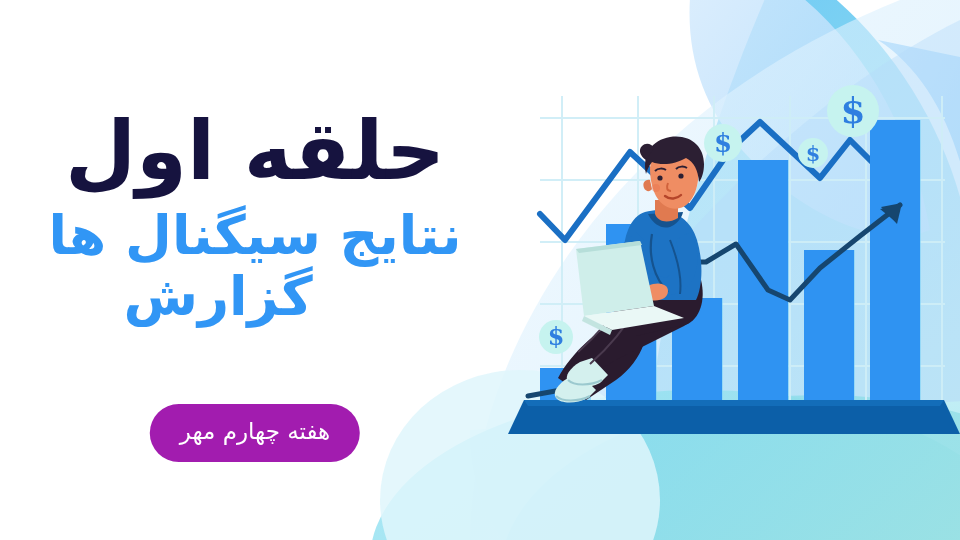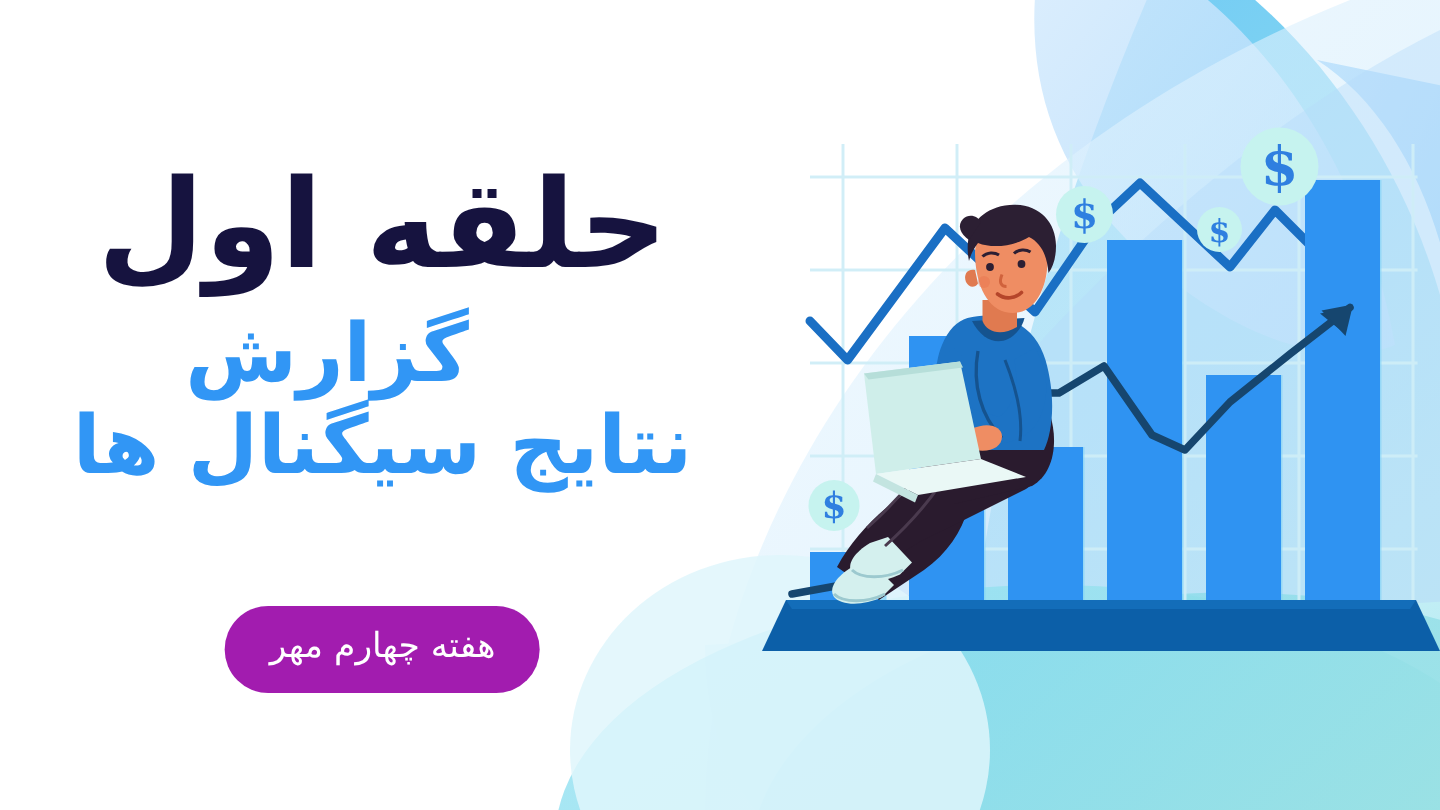--- a/index.html
+++ b/index.html
@@ -284,20 +284,20 @@
         </g>
       </g>
     </g>
   </svg>
 
   <div id="text-block">
 
     <h1 class="headline">حلقه اول</h1>
 
     <div class="subhead">
+      <span class="line line-2">نتایج سیگنال ها</span>
       <span class="line line-1">گزارش</span>
-      <span class="line line-2">نتایج سیگنال ها</span>
     </div>
 
     <div class="badge">هفته چهارم مهر</div>
   </div>
 
 </div>
 
 </body></html>

